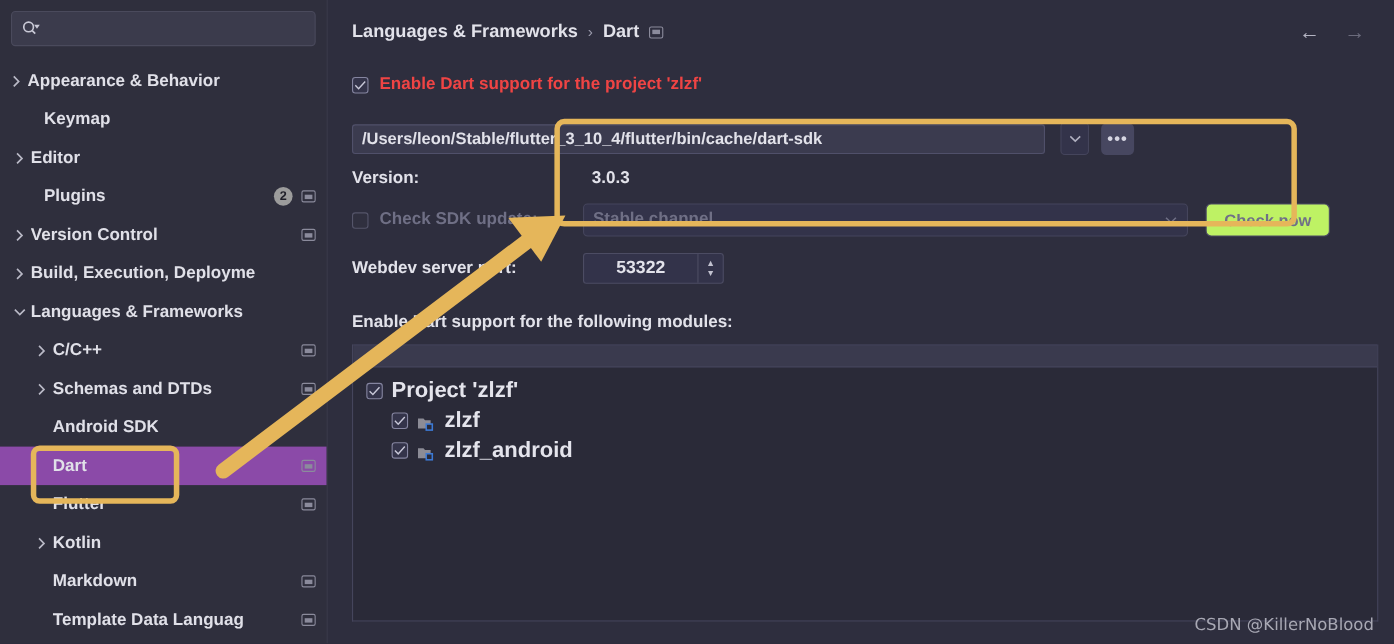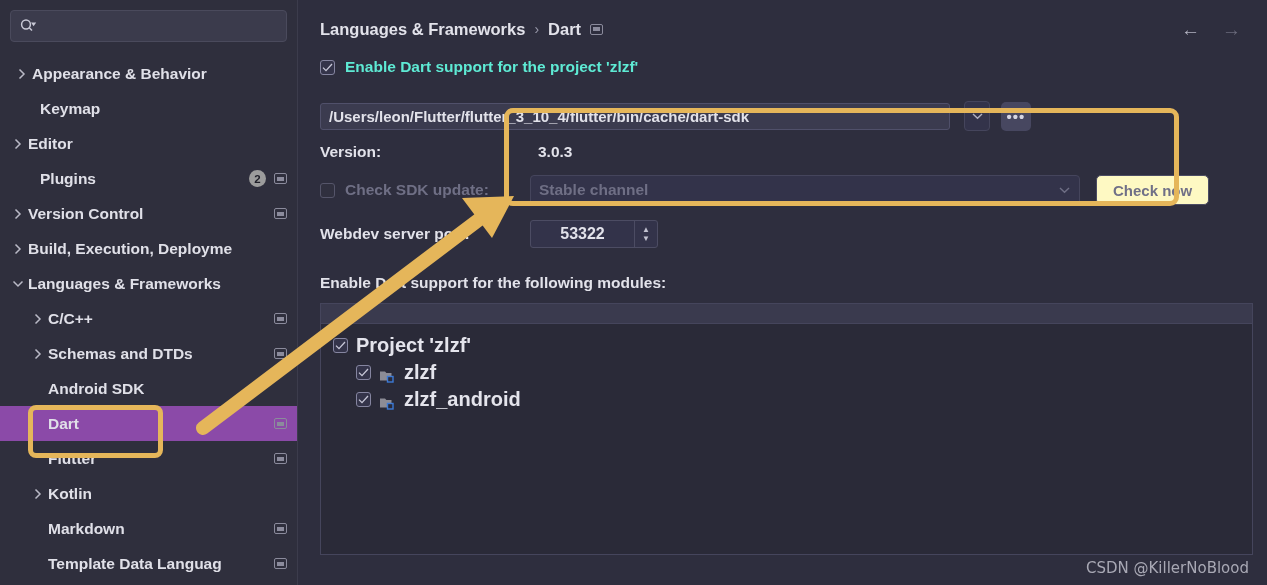--- a/index.html
+++ b/index.html
@@ -100,22 +100,23 @@
   .nav-arrows {
     position: absolute; right: 26px; top: 20px;
     display: flex; gap: 22px; align-items: center;
   }
   .nav-arrow { font-size: 19px; line-height: 1; }
   .nav-back { color: #b4b4c2; }
   .nav-fwd  { color: #6b6b7c; }
 
   .check-row {
     display: flex; align-items: center; gap: 10px;
+    margin-top: 10px;
     font-size: 15.5px; font-weight: bold;
-    color: #5eead4;
+    color: #ef4444;
   }
   .cb {
     width: 15px; height: 15px; min-width: 15px;
     border: 1px solid #8585a0;
     border-radius: 3px;
     background: #34344a;
     display: flex; align-items: center; justify-content: center;
     box-sizing: border-box;
   }
   .cb svg { display:block; }
@@ -172,21 +173,21 @@
     background: #474760;
     display: flex; align-items: center; justify-content: center;
     color: #d6d6e2; font-size: 15px; font-weight: bold;
     letter-spacing: 1px;
     line-height: 5px;
   }
   .btn {
     height: 30px;
     border: 1px solid #4c4c63;
     border-radius: 5px;
-    background: #fef9c3;
+    background: #bef264;
     display: flex; align-items: center; justify-content: center;
     padding: 0 16px;
     font-size: 15px; font-weight: bold;
     color: #707087;
     box-sizing: border-box;
   }
   .spinner-wrap {
     display: flex; align-items: stretch;
     height: 28px;
     background: #33334a;
@@ -274,21 +275,21 @@
           <svg width="18" height="16" viewBox="0 0 18 16">
             <circle cx="7" cy="6.5" r="4.4" fill="none" stroke="#c9c9d6" stroke-width="1.5"></circle>
             <line x1="10.3" y1="9.8" x2="13" y2="12.6" stroke="#c9c9d6" stroke-width="1.5"></line>
             <polygon points="12,4.4 17.2,4.4 14.6,8.2" fill="#c9c9d6"></polygon>
           </svg>
         </span>
 
       </div>
     </div>
     <div class="tree" id="tree">
-        <div class="tree-row" style="padding-left: 12px;">
+        <div class="tree-row" style="padding-left: 5px;">
           <span class="chevron">
             <svg width="8" height="12" viewBox="0 0 8 12">
               <polyline points="1.5,1.5 6,6 1.5,10.5" fill="none" stroke="#b9b9c6" stroke-width="1.5"></polyline>
             </svg>
           </span>
           <span class="tree-label">Appearance &amp; Behavior</span>
           <span class="row-right"></span>
         </div>
         <div class="tree-row" style="padding-left: 20px;">
           <span class="chevron"></span>
@@ -446,21 +447,21 @@
         <svg width="11" height="9" viewBox="0 0 11 9">
             <polyline points="1,4.6 4,7.6 10,1" fill="none" stroke="#c8c8d8" stroke-width="1.3"></polyline>
           </svg>
       </span>
       <span>Enable Dart support for the project 'zlzf'</span>
     </div>
 
     <div class="form">
 
       <div class="frow">
-        <span class="text-field">/Users/leon/Flutter/flutter_3_10_4/flutter/bin/cache/dart-sdk</span>
+        <span class="text-field">/Users/leon/Stable/flutter_3_10_4/flutter/bin/cache/dart-sdk</span>
         <span style="width:14px"></span>
         <span class="icon-btn">
           <svg width="13" height="8" viewBox="0 0 13 8">
               <polyline points="2,2 6.5,6.3 11,2" fill="none" stroke="#b0b0c0" stroke-width="1.4"></polyline>
             </svg>
         </span>
         <span style="width:11px"></span>
         <span class="browse-btn">•••</span>
       </div>
 

